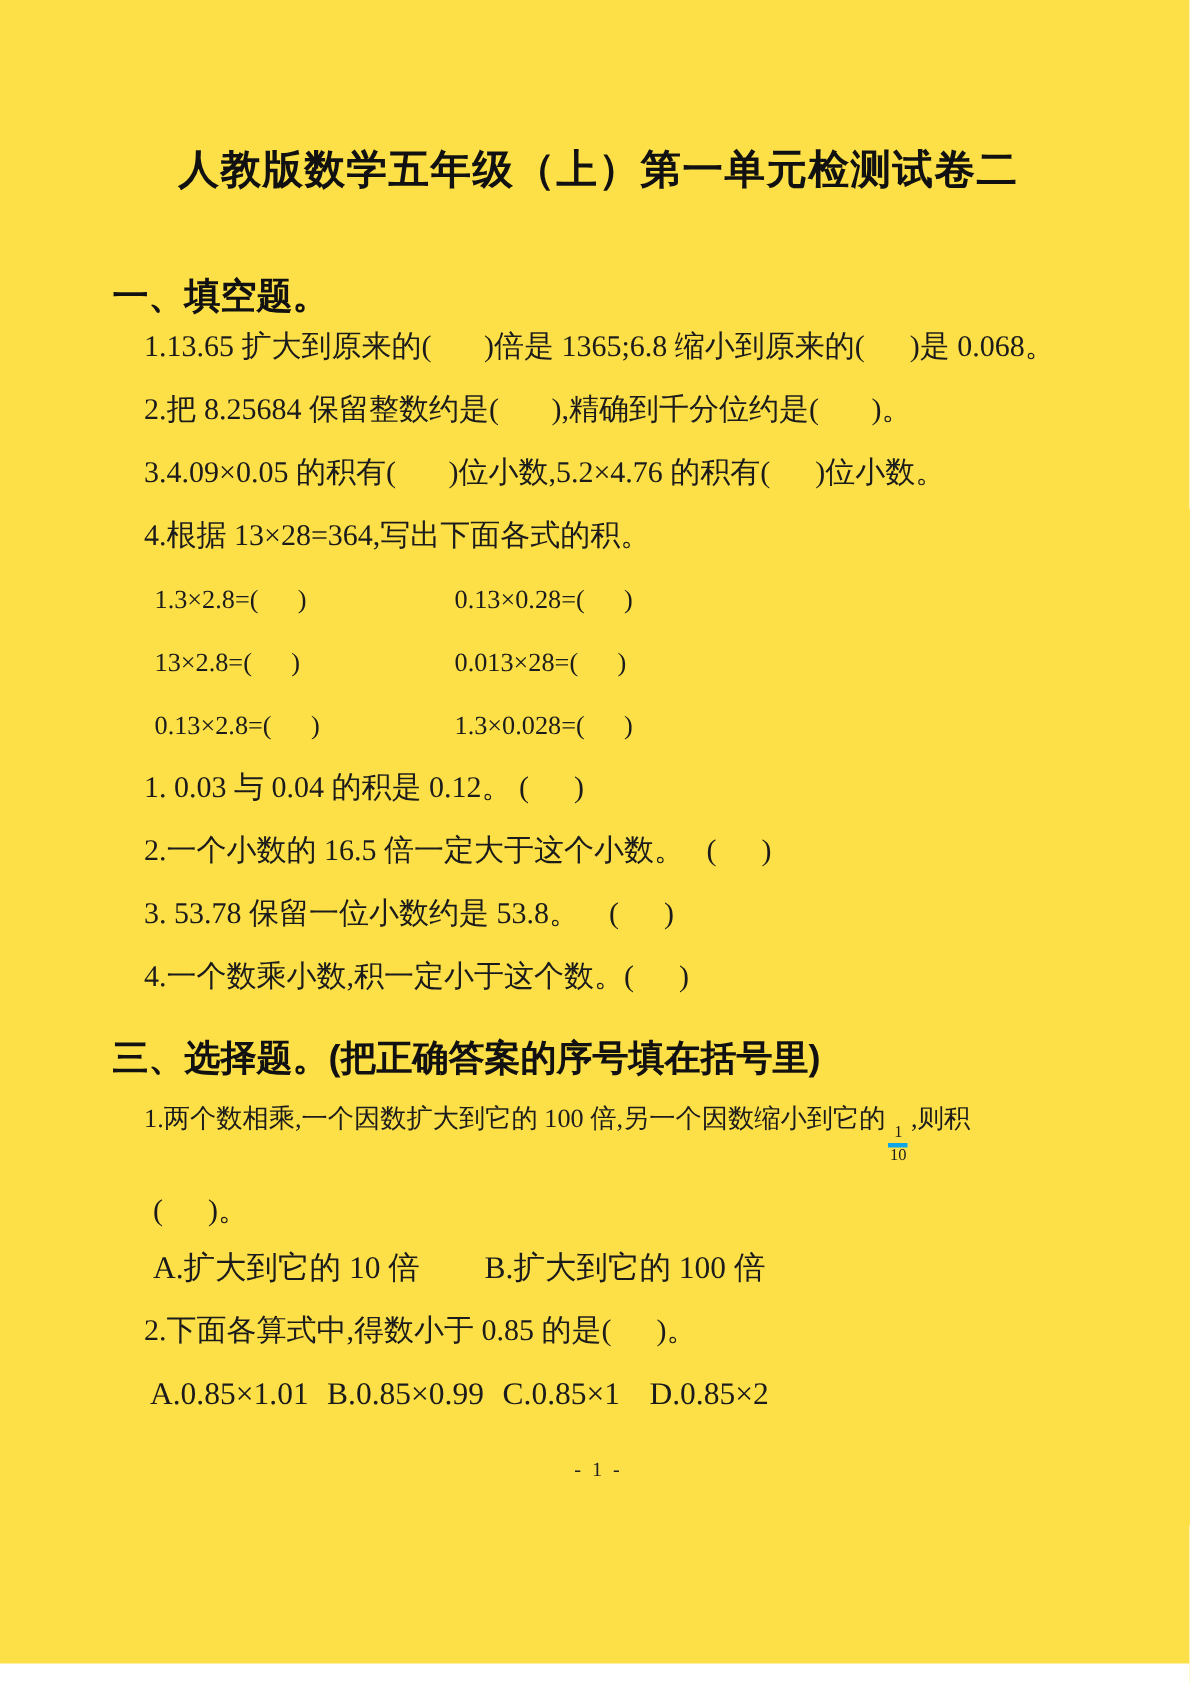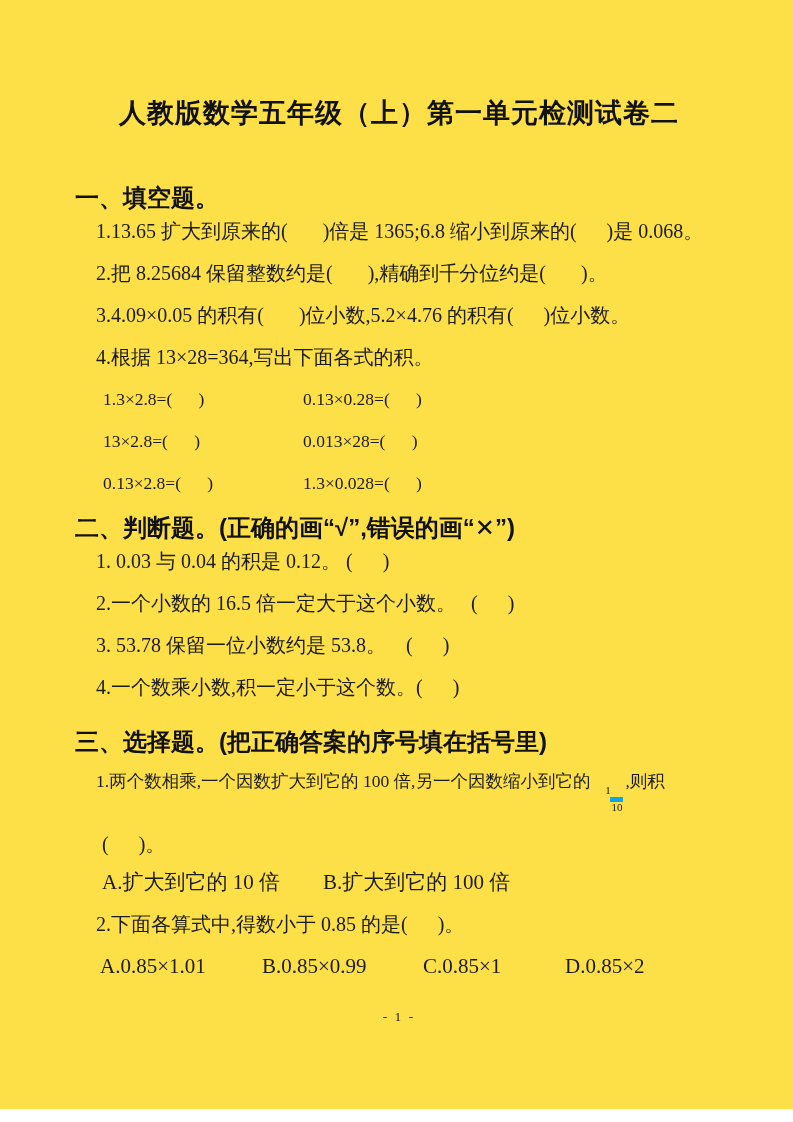--- a/index.html
+++ b/index.html
@@ -69,37 +69,36 @@
     padding-left: 27px;
   }
   .optrow {
     display: flex;
     font-size: 21px;
     line-height: 42px;
     padding-left: 27px;
   }
   .optrow span { white-space: pre-wrap; }
   .optrow.o2 .oc1 { width: 221px; }
-  .optrow.o4 { padding-left: 25px; gap: 44px; }
+  .optrow.o4 { padding-left: 25px; }
   .optrow.o4 .oc1 { width: 118px; }
   .optrow.o4 .oc2 { width: 117px; }
   .optrow.o4 .oc3 { width: 98px; }
   .frac {
     display: inline-flex;
     flex-direction: column;
     vertical-align: -7px;
     line-height: 1.05;
     font-size: 11px;
     text-align: center;
     margin: 0 2px;
   }
   .frac .den {
-    border-top: 5px solid #0ea5e9;
+    border-top: 3px solid #0ea5e9;
     padding: 0 1px;
-    margin-left: 18px;
   }
   .footer {
     margin-top: 22px;
     text-align: center;
     font-size: 13.5px;
     letter-spacing: 2px;
     color: #222222;
   }
 </style>
 </head>
@@ -121,21 +120,20 @@
   </div>
   <div class="subrow">
     <span class="c1">13×2.8=(      )</span>
     <span class="c2">0.013×28=(      )</span>
   </div>
   <div class="subrow">
     <span class="c1">0.13×2.8=(      )</span>
     <span class="c2">1.3×0.028=(      )</span>
   </div>
 
-  <div class="sec-h sh2">二、判断题。(正确的画“√”,错误的画“✕”)</div>
   <div class="line">1. 0.03 与 0.04 的积是 0.12。 (      )</div>
   <div class="line">2.一个小数的 16.5 倍一定大于这个小数。   (      )</div>
   <div class="line">3. 53.78 保留一位小数约是 53.8。    (      )</div>
   <div class="line">4.一个数乘小数,积一定小于这个数。(      )</div>
 
   <div class="sec-h sh3">三、选择题。(把正确答案的序号填在括号里)</div>
 
   <div class="qline1">
     <span>1.两个数相乘,一个因数扩大到它的 100 倍,另一个因数缩小到它的</span><span class="frac">
         <span class="num">1</span>

